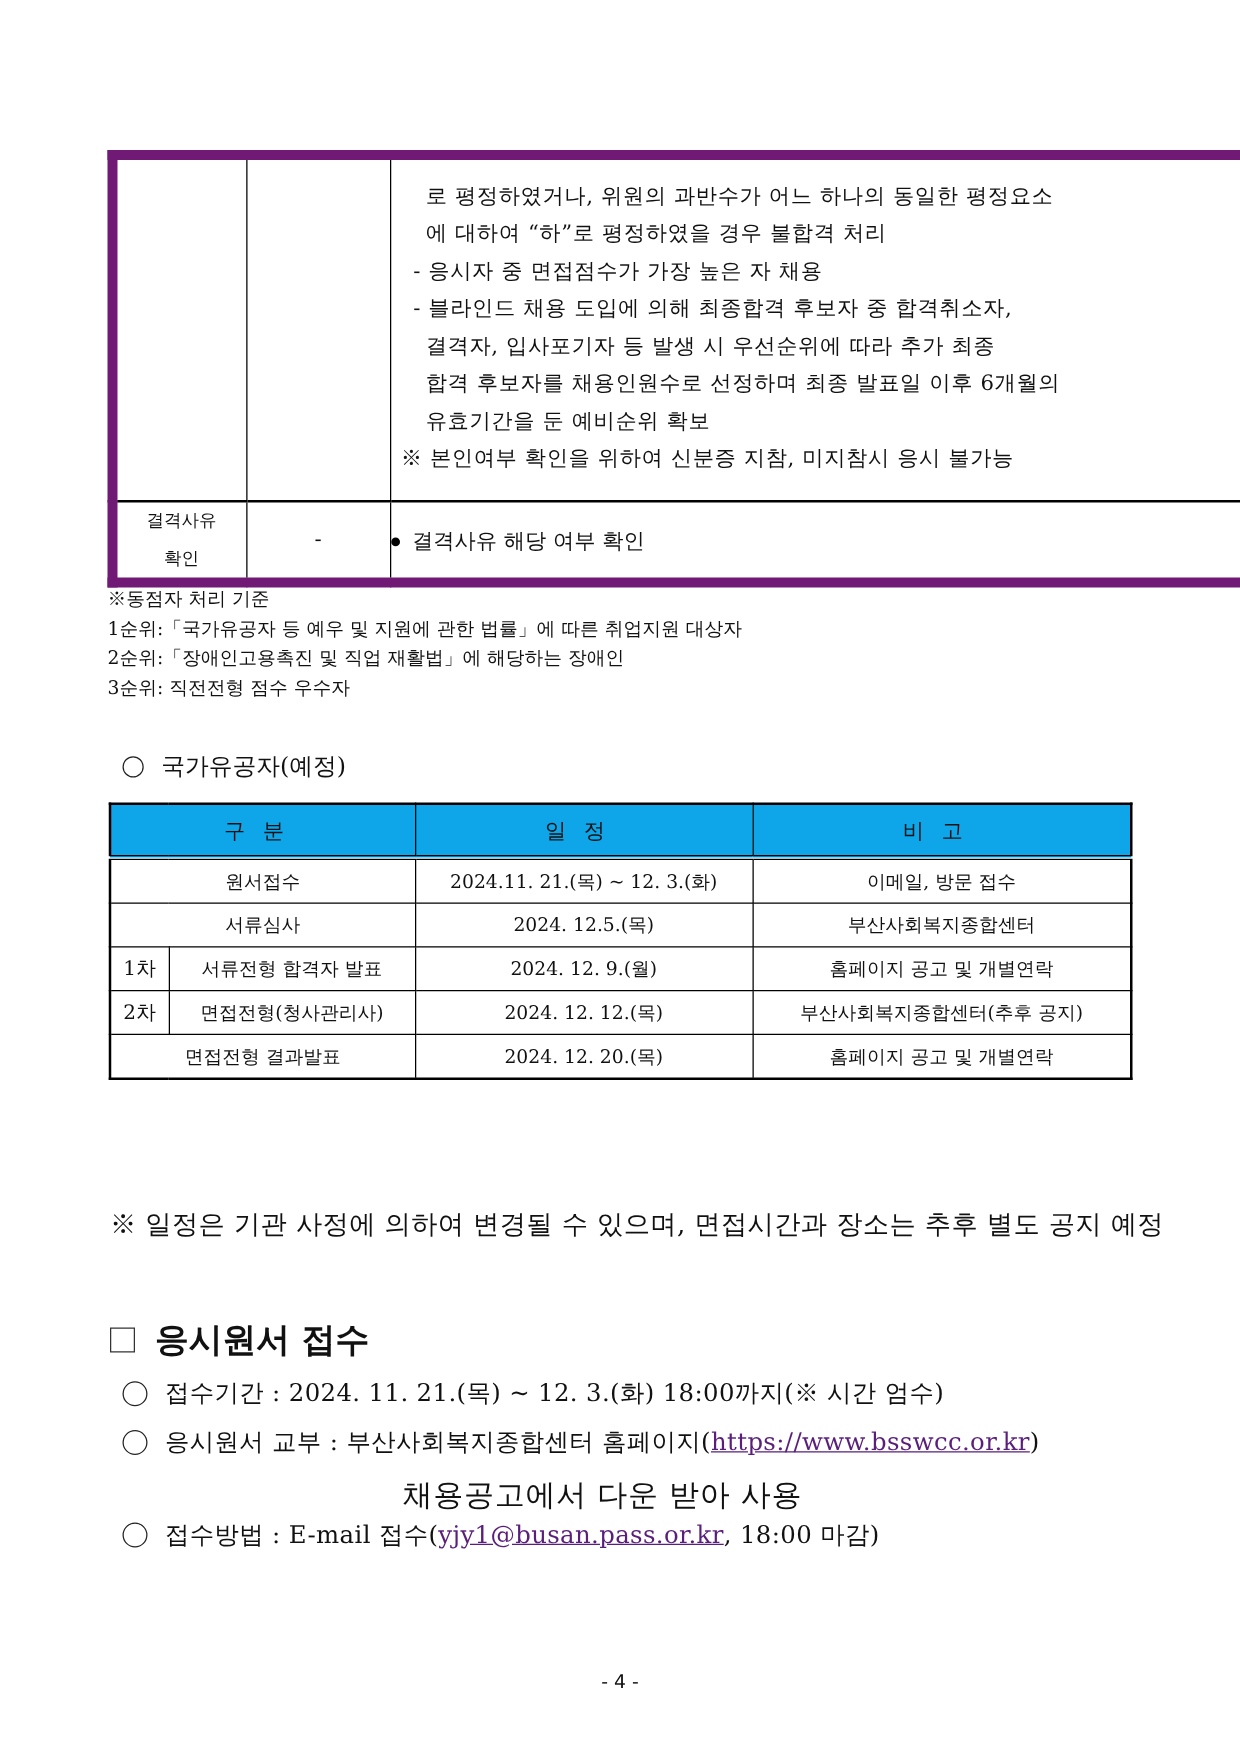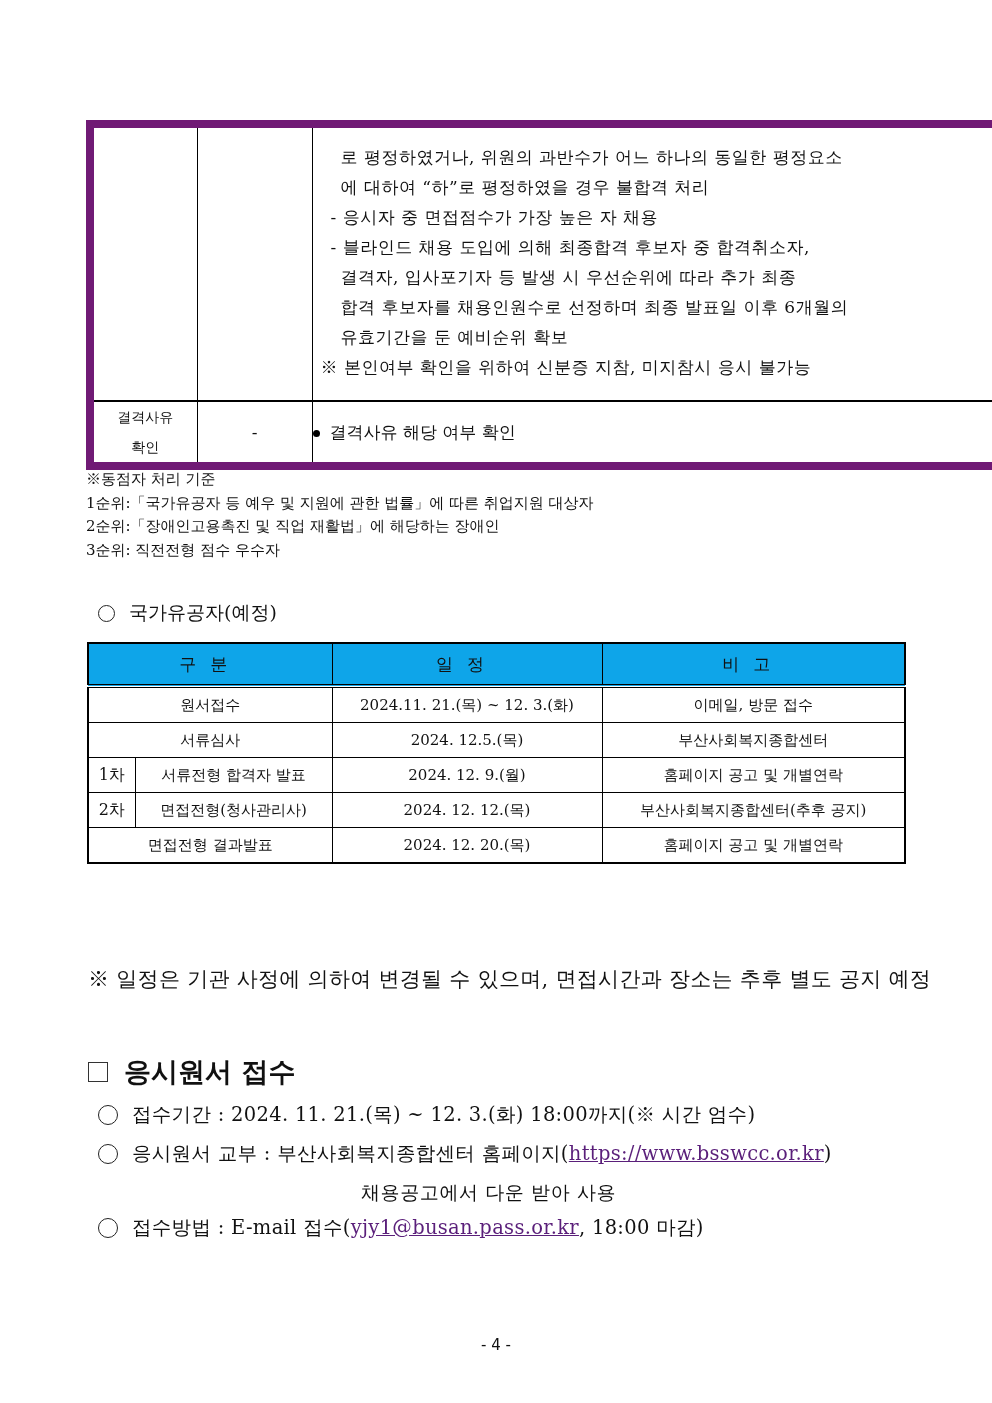--- a/index.html
+++ b/index.html
@@ -56,21 +56,21 @@
     table.sched td.stage { width: 44px; font-size: 16px; }
     .sched-note { left: 88px; top: 965px; font-size: 21px; letter-spacing: 0.3px; }
 
     .sec-head { left: 88px; top: 1054px; display: flex; align-items: center;
       font-family: "DejaVu Sans", "Liberation Sans", sans-serif; font-weight: bold; font-size: 27px; }
     .square { width: 20px; height: 20px; border: 1.5px solid #333; margin-right: 16px; box-sizing: border-box; }
 
     .app-line { left: 98px; font-size: 19.5px; display: flex; align-items: center; white-space: nowrap; letter-spacing: 0.3px; }
     .app-line .circle { width: 20px; height: 20px; margin-right: 14px; }
     a.link { color: #5a1f7a; text-decoration: underline; text-align: center; }
-    .sub-line { left: 322px; top: 1180px; font-size: 19px; letter-spacing: 0.6px; margin-left: 39px; }
+    .sub-line { left: 322px; top: 1180px; font-size: 24px; letter-spacing: 0.6px; }
 
     .page-num { left: 0; width: 992px; top: 1336px; text-align: center;
       font-family: "DejaVu Sans", "Liberation Sans", sans-serif; font-size: 15px; }
   </style>
 </head>
 <body>
 
 <table class="crit">
   <colgroup>
       <col style="width:107px">

